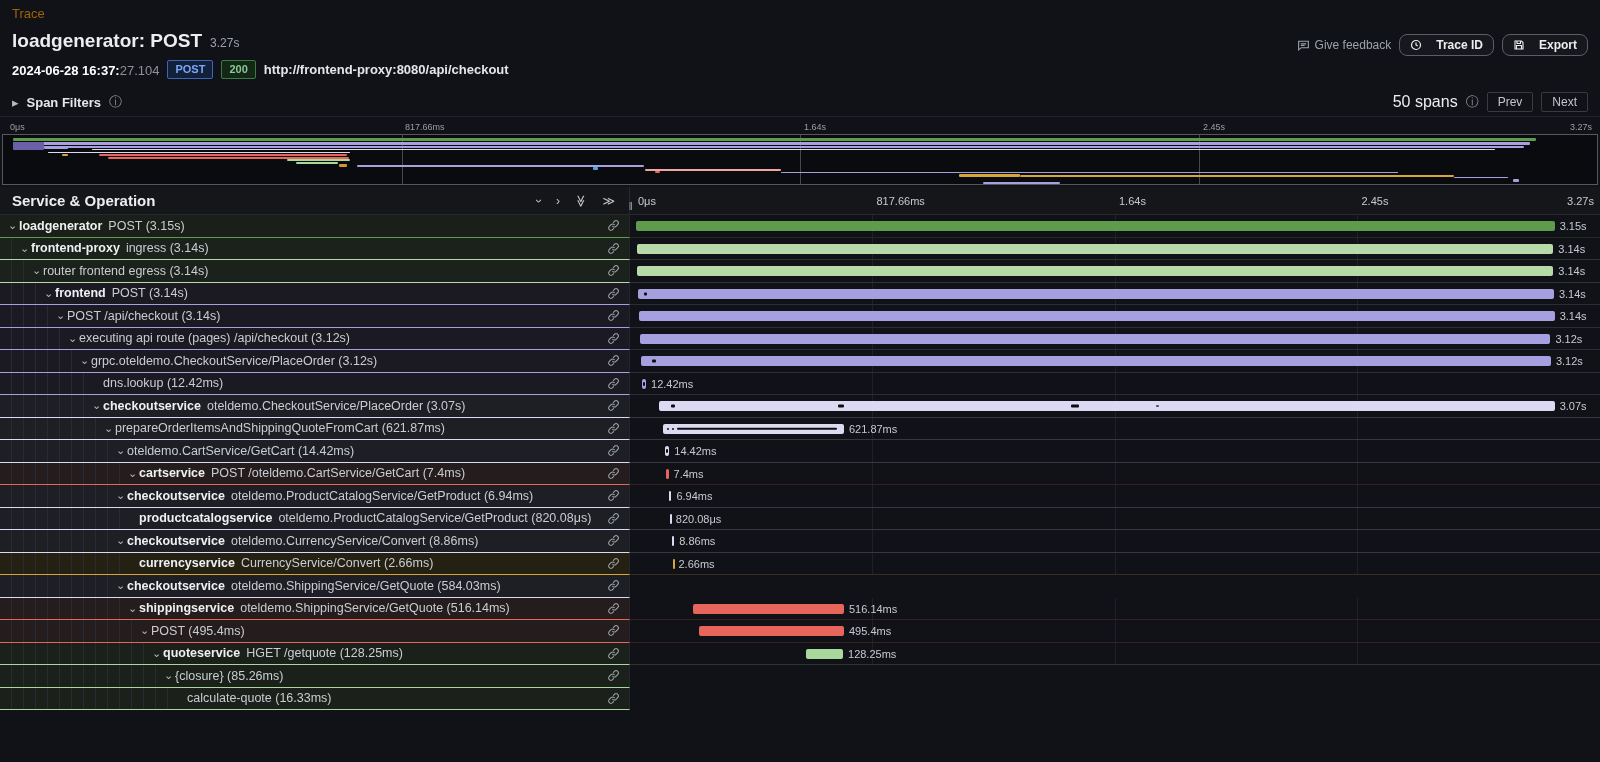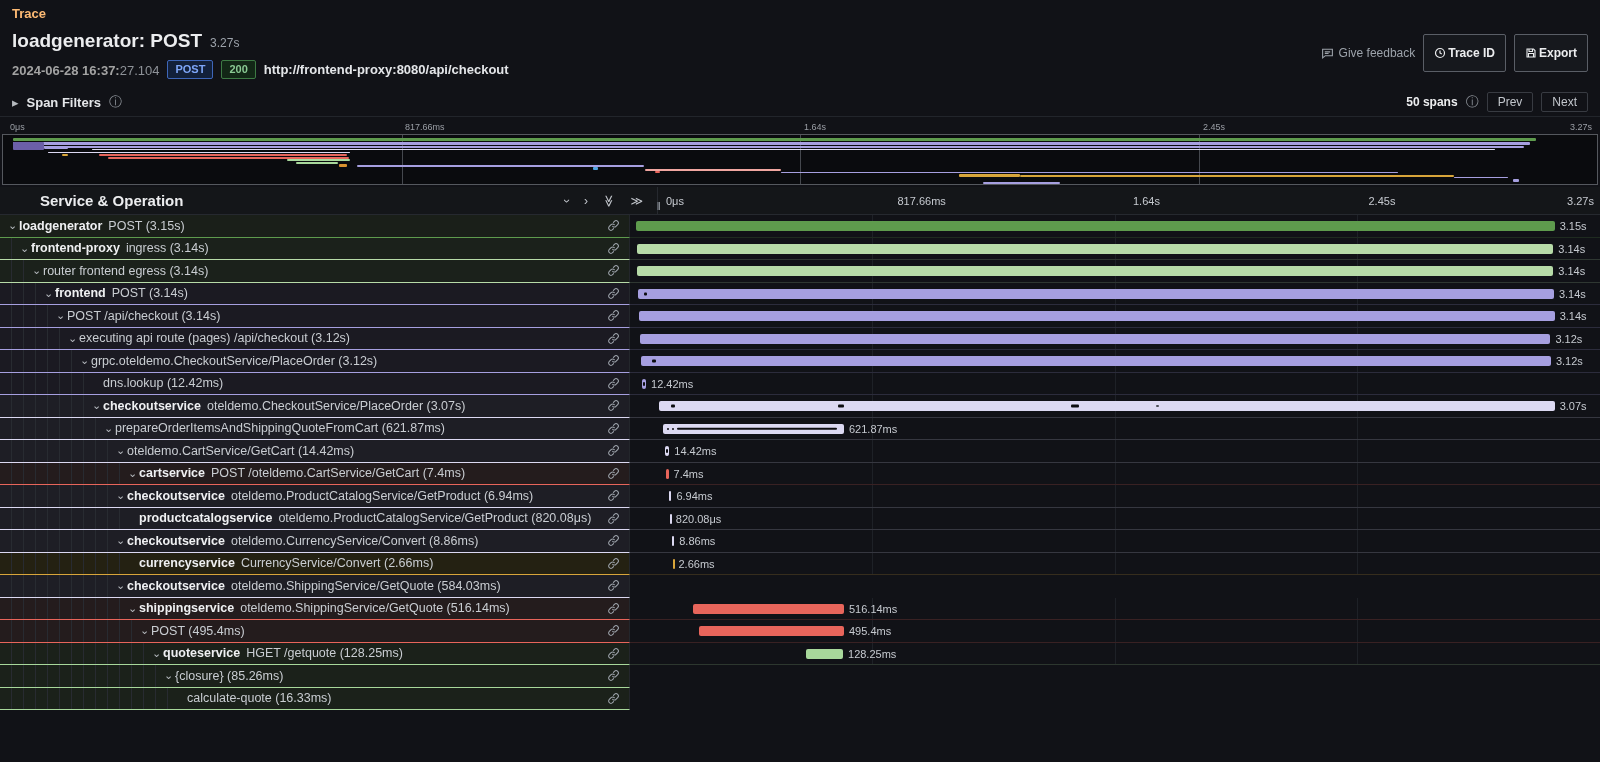--- a/index.html
+++ b/index.html
@@ -4,53 +4,53 @@
 <style>
   * { box-sizing: border-box; margin: 0; padding: 0; }
   html,body { width:1600px; height:762px; overflow:hidden; }
   body {
     background:#111217;
     font-family:"Liberation Sans", sans-serif;
     color:#E9EAEC;
     position:relative;
   }
   .top { padding:6px 12px 0 12px; position:relative; }
-  .panel-title { font-size:13px; font-weight:700; color:#fdba74; }
+  .panel-title { font-size:13px; font-weight:400; color:#a16207; }
   .title-row { margin-top:9px; display:flex; align-items:baseline; gap:8px; }
   .trace-name { font-size:19px; font-weight:700; color:#ECEDEF; }
   .trace-dur { font-size:12px; color:#9DA3AB; font-weight:400; }
   .actions { position:absolute; right:12px; top:34px; display:flex; align-items:center; gap:8px; }
   .feedback { display:flex; align-items:center; gap:5px; color:#9DA3AB; font-size:12px; cursor:pointer; }
-  .btn { display:flex; align-items:center; gap:2px; padding:11px 10px; border:1px solid #5A5E66;
-         border-radius:2px; background:#16181D; color:#ECEDEF; font-size:12px; font-weight:700; cursor:pointer; }
+  .btn { display:flex; align-items:center; gap:14px; padding:3px 10px; border:1px solid #5A5E66;
+         border-radius:8px; background:#16181D; color:#ECEDEF; font-size:12px; font-weight:700; cursor:pointer; }
   .sub-row { margin-top:8px; display:flex; align-items:center; gap:8px; }
-  .ts-main { font-size:13px; font-weight:600; color:#a3a3a3;margin-top:47px; }
+  .ts-main { font-size:13px; font-weight:600; color:#ffffff;margin-top:47px; }
   .ts-ms { font-size:13px; color:#8E9298; }
   .badge { font-size:11px; font-weight:700; padding:2px 7px; border-radius:2px; line-height:13px; }
   .badge.method { color:#7EA6F8; border:1px solid #3E66B8; background:#12203A; }
   .badge.status { color:#8AC993; border:1px solid #3D7A44; background:#122716; }
   .url { font-size:13px; font-weight:700; color:#E4E6E9; }
   .filters-row { margin-top:9px; height:29px; display:flex; align-items:center; padding:0 12px;
                  border-bottom:1px solid #22252B; }
   .sf-chevron { color:#B6BABF; font-size:13px; margin-right:8px; cursor:pointer; }
   .sf-label { font-size:13px; font-weight:700; color:#E4E6E9; margin-right:8px; }
   .info-icon { color:#898E95; font-size:13px; cursor:pointer; }
   .filters-right { margin-left:auto; display:flex; align-items:center; gap:8px; }
-  .span-count { font-size:12px; font-weight:700; color:#ECEDEF; }
+  .span-count { font-size:16px; font-weight:400; color:#ECEDEF; }
   .btn-sm { padding:2px 10px; border:1px solid #383B42; border-radius:2px; background:transparent;
             color:#C2C6CC; font-size:12px; cursor:pointer; }
   
   .mini-wrap { margin:4px 2px 0 2px; position:relative; }
   .mini-labels { height:13px; position:relative; font-size:9px; color:#9B9FA6; }
   .mini-labels span { position:absolute; top:1px; }
   .minimap { height:51px; border:1px solid #55585E; background:#0A0B0E; position:relative; cursor:col-resize; }
   .mini-grid { position:absolute; top:0; bottom:0; width:1px; background:#45484E; }
   .mini-seg { position:absolute; border-radius:1px; }
   
-  .table-header { margin-top:2px; height:28px; display:flex; border-bottom:1px solid #26292F; background:#141619;padding-left:28px; }
+  .table-header { margin-top:2px; height:28px; display:flex; border-bottom:1px solid #26292F; background:#141619; }
   .th-left { width:630px; display:flex; align-items:center; padding-left:12px; border-right:1px solid #26292F; position:relative; }
   .th-title { font-size:15px; font-weight:700; color:#ECEDEF; }
   .th-icons { margin-left:auto; display:flex; align-items:center; gap:15px; padding-right:14px; color:#C2C6CC; }
   .th-icons span { cursor:pointer; font-size:12px; line-height:1; display:inline-block; }
   .rot90 { transform:rotate(90deg); }
   .drag-handle { position:absolute; right:-5px; bottom:2px; color:#9DA3AB; font-size:10px; letter-spacing:1px; cursor:col-resize; z-index:3; }
   .th-right { flex:1; position:relative; font-size:11px; color:#C6CAD0; }
   .th-right span { position:absolute; top:8px; }
   
   .rows { overflow:hidden; }

